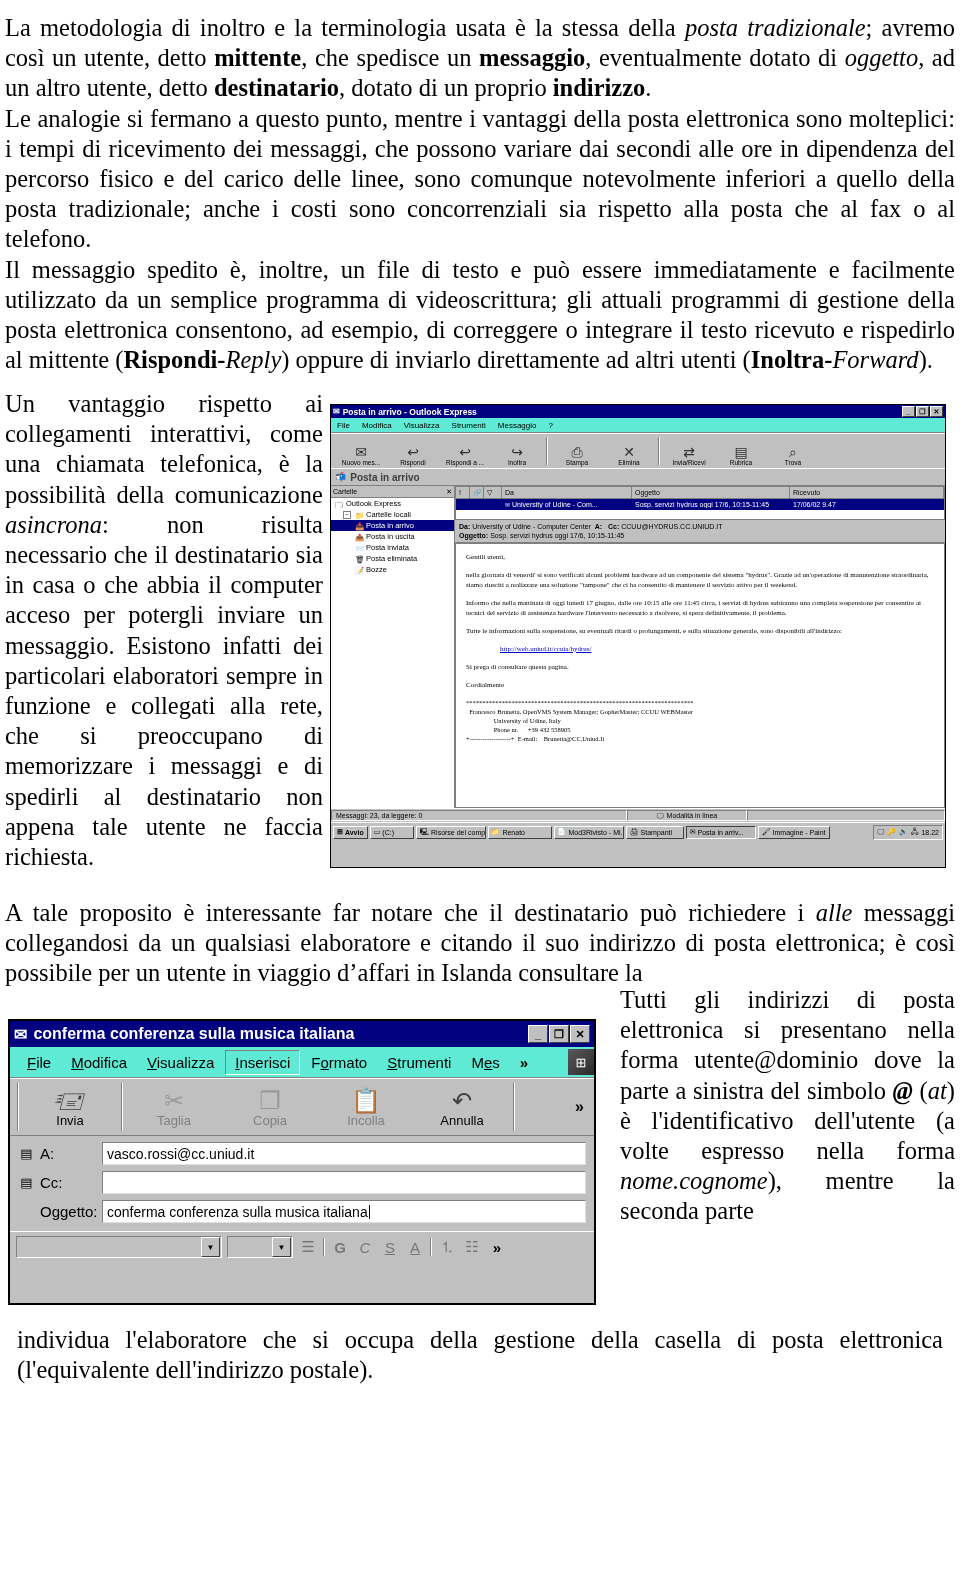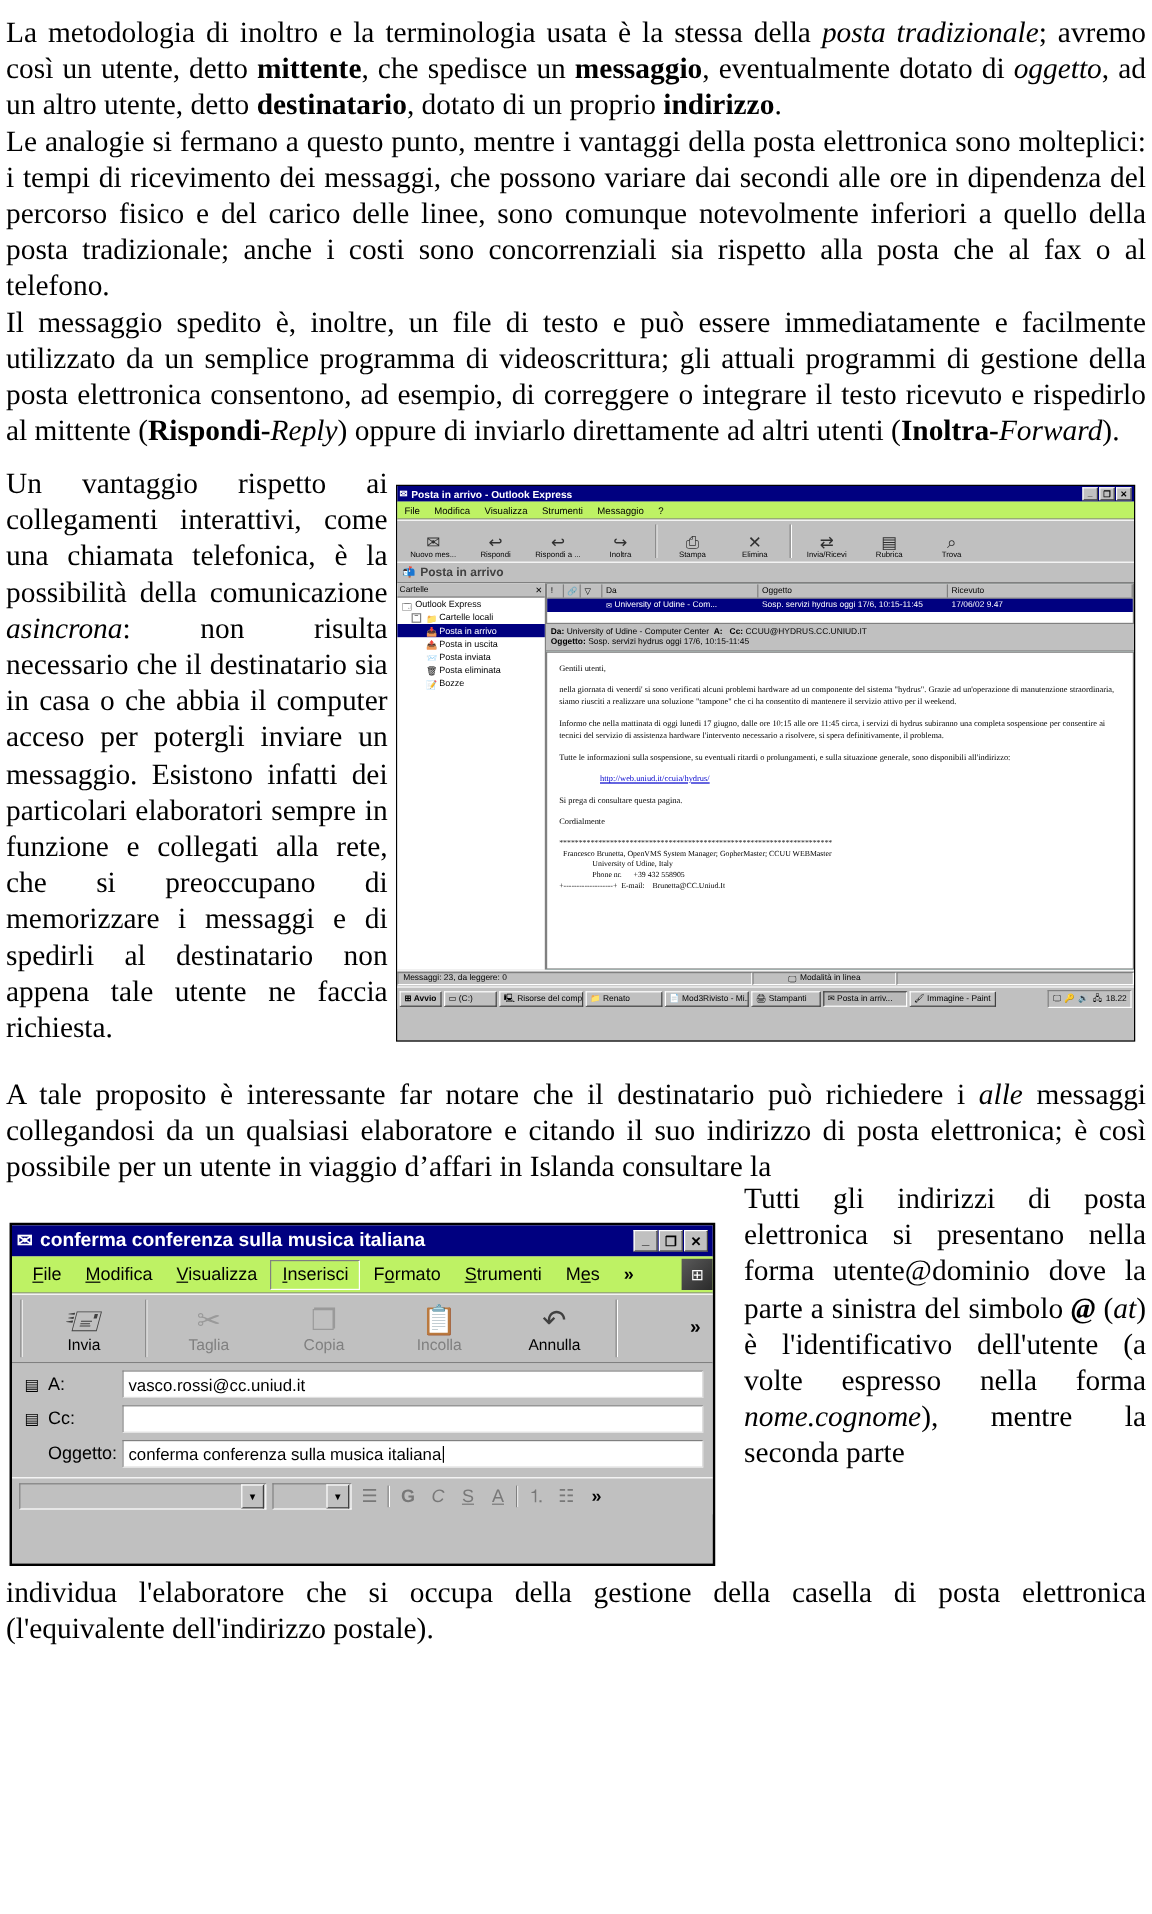--- a/index.html
+++ b/index.html
@@ -47,21 +47,21 @@
   #col-right{
     position:absolute;left:620px;top:985px;width:335px;
     font-size:24.5px;line-height:30.2px;
   }
   #col-right p{margin:0;}
 
   
   #para-bottom{
     position:absolute;left:5px;top:1313px;width:950px;
   }
-  #para-bottom p{margin:0;}
+  #para-bottom p{margin:12px;}
 
   #page-number{
     position:absolute;left:0;top:1540px;width:960px;
     text-align:center;font-size:24px;font-family:"Liberation Serif",serif;
   }
 
   
   .win{
     position:absolute;
     background:#c0c0c0;
@@ -85,21 +85,21 @@
   .tb-btns{display:flex;gap:1px;}
   .tb-btn{
     background:#c0c0c0;color:#000;
     border-top:1px solid #fff;border-left:1px solid #fff;
     border-right:1px solid #404040;border-bottom:1px solid #404040;
     display:flex;align-items:center;justify-content:center;
     font-weight:bold;box-sizing:border-box;
   }
   .menubar{
     display:flex;align-items:center;
-    background:#bef264;
+    background:#5eead4;
     color:#000;
     white-space:nowrap;
   }
   .menubar .mi{padding:0 6px;}
   .toolbar{
     display:flex;align-items:flex-end;
     background:#c0c0c0;
     border-top:1px solid #fff;
   }
   .tbtn{
@@ -136,21 +136,21 @@
   .oe-tree-hdr{
     height:11px;background:#c0c0c0;display:flex;align-items:center;
     justify-content:space-between;padding:0 2px;font-size:7px;
     border-bottom:1px solid #808080;
   }
   .tree-row{display:flex;align-items:center;gap:2px;padding:1px 0 1px 4px;white-space:nowrap;}
   .tree-row.lvl2{padding-left:12px;}
   .tree-row.lvl3{padding-left:24px;}
   .tree-row.sel{background:#000080;color:#fff;}
   .tree-ico{display:inline-block;width:9px;height:8px;}
-  .oe-right{flex:1;display:flex;flex-direction:column;background:#5eead4;}
+  .oe-right{flex:1;display:flex;flex-direction:column;background:#be185d;}
   .msglist{height:34px;background:#fff;border:1px solid #808080;box-sizing:border-box;}
   .msglist-hdr{display:flex;height:11px;background:#c0c0c0;font-size:7px;border-bottom:1px solid #808080;}
   .msglist-hdr div{
     border-right:1px solid #808080;padding-left:3px;box-sizing:border-box;
     display:flex;align-items:center;overflow:hidden;
   }
   .msgrow{display:flex;height:11px;background:#000080;color:#fff;font-size:7px;align-items:center;}
   .msgrow div{padding-left:3px;box-sizing:border-box;overflow:hidden;white-space:nowrap;}
   .msghdr{
     background:#c0c0c0;font-size:7px;padding:2px 4px;line-height:9px;

